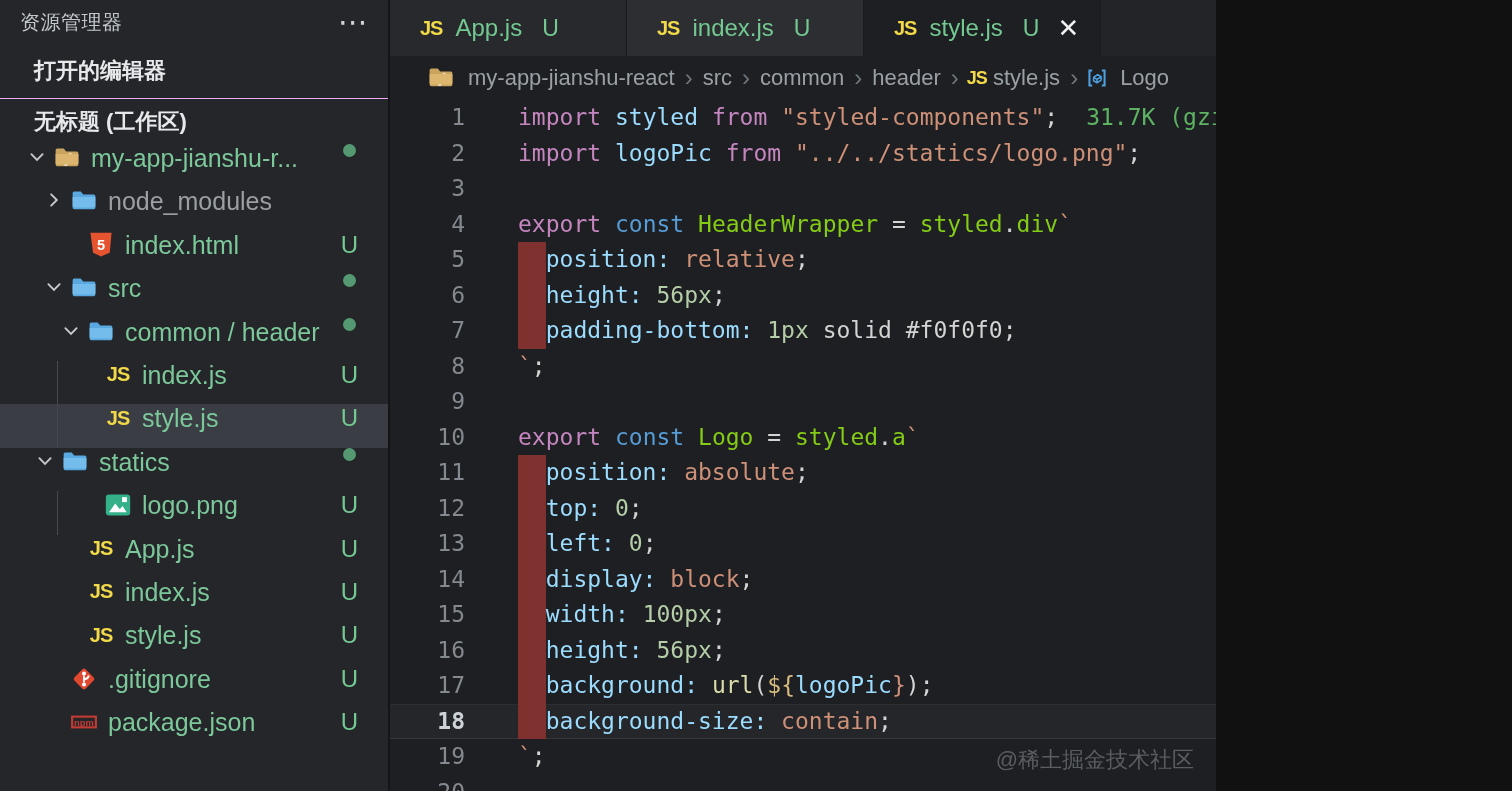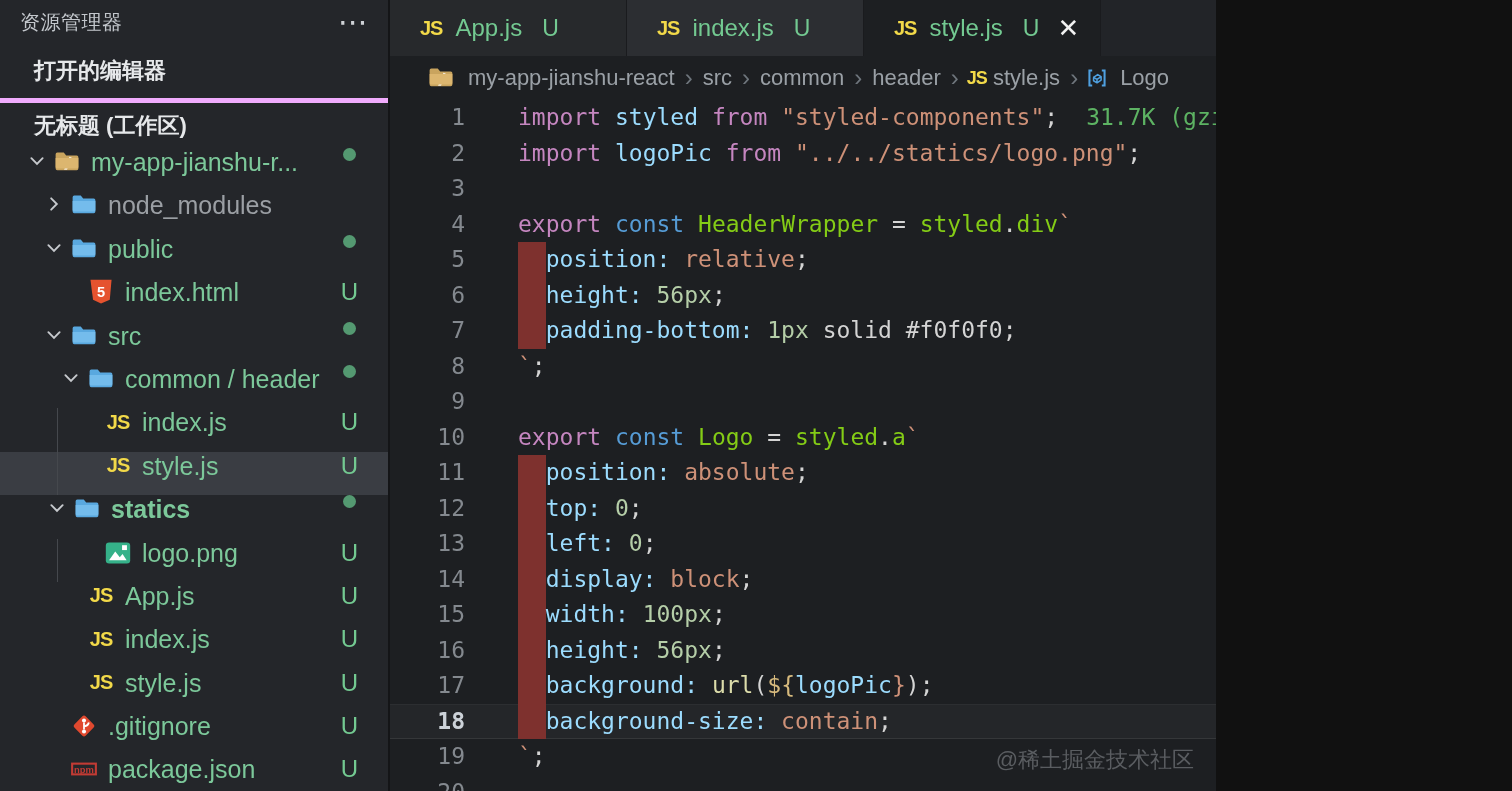--- a/index.html
+++ b/index.html
@@ -7,21 +7,21 @@
        font-family:"Liberation Sans","DejaVu Sans",sans-serif;color:#d4d4d4;display:flex;}
 
   
   .sidebar{width:388px;min-width:388px;height:100%;background:#24262a;border-right:2px solid #141517;
            display:flex;flex-direction:column;overflow:hidden;}
   .sidebar-header{height:44px;display:flex;align-items:center;padding:0 18px 0 20px;}
   .sidebar-title{font-size:20px;color:#c3c7cc;letter-spacing:.5px;}
   .more-icon{margin-left:auto;color:#cfd2d6;font-size:30px;line-height:10px;letter-spacing:2px;cursor:pointer;}
   .section-row{height:54px;display:flex;align-items:center;padding:0 8px 0 4px;font-weight:bold;
                font-size:22px;color:#e6e8ea;}
-  .section-row.workspace{height:45px;border-top:5px solid #f0abfc;text-align:right;}
+  .section-row.workspace{height:45px;border-top:1px solid #f0abfc;text-align:right;}
   .sec-chevron{width:24px;height:24px;display:inline-flex;align-items:center;justify-content:center;margin-right:6px;flex:none;}
   .tree{flex:1;overflow:hidden;}
   .tree-row{position:relative;height:43.4px;display:flex;align-items:flex-start;font-size:25px;cursor:pointer;}
   .tree-row.selected{background:#3a3d43;}
   .tree-guide{position:absolute;left:57px;top:0;bottom:0;width:1px;background:#45484d;}
   .tw-chevron{width:26px;height:26px;display:inline-flex;align-items:center;justify-content:center;flex:none;}
   .tw-icon{width:30px;height:28px;display:inline-flex;align-items:center;justify-content:center;flex:none;margin:0 9px 0 2px;}
   .tree-label{white-space:nowrap;overflow:hidden;}
   .lbl-green{color:#7cc89a;}
   .lbl-gray{color:#9b9fa4;}
@@ -113,76 +113,60 @@
           </span>
           <span class="tw-icon">
             <svg width="26" height="26" viewBox="0 0 16 16">
               <path d="M1 3.2 q0-1 1-1 h4 l1.5 1.8 h6.5 q1 0 1 1 v7 q0 1-1 1 H2 q-1 0-1-1z" fill="#59a8df"></path>
               <path d="M1 5.6 h14 v5.4 q0 1-1 1 H2 q-1 0-1-1z" fill="#74bcec"></path>
             </svg>
           </span>
           <span class="tree-label lbl-gray">node_modules</span>
           <span class="tree-spacer"></span>
         </div>
+        <div class="tree-row" style="padding-left: 58px;">
+          <span class="tw-chevron"></span>
+          <span class="tw-icon">
+            <svg width="26" height="26" viewBox="0 0 16 16">
+              <path d="M1.5.5 h13 l-1.1 12.2 L8 15 3.1 12.7z" fill="#e5532f"></path>
+              <text x="8" y="11" fill="#fff" font-size="9" font-weight="bold" text-anchor="middle" font-family="Liberation Sans,sans-serif">5</text>
+            </svg>
+          </span>
+          <span class="tree-label lbl-green">index.html</span>
+          <span class="tree-spacer"></span>
+          <span class="badge-u">U</span>
+        </div>
         <div class="tree-row" style="padding-left: 41px;">
           <span class="tw-chevron">
             <svg width="18" height="18" viewBox="0 0 16 16">
               <path d="M3 5.5 L8 10.5 L13 5.5" stroke="#c6c9cd" stroke-width="1.7" fill="none" stroke-linecap="round"></path>
             </svg>
           </span>
           <span class="tw-icon">
             <svg width="26" height="26" viewBox="0 0 16 16">
               <path d="M1 3.2 q0-1 1-1 h4 l1.5 1.8 h6.5 q1 0 1 1 v7 q0 1-1 1 H2 q-1 0-1-1z" fill="#59a8df"></path>
               <path d="M1 5.6 h14 v5.4 q0 1-1 1 H2 q-1 0-1-1z" fill="#74bcec"></path>
             </svg>
           </span>
-          <span class="tree-label lbl-green">public</span>
+          <span class="tree-label lbl-green">src</span>
           <span class="tree-spacer"></span>
           <span class="mod-dot"></span>
         </div>
         <div class="tree-row" style="padding-left: 58px;">
-          <span class="tw-chevron"></span>
-          <span class="tw-icon">
-            <svg width="26" height="26" viewBox="0 0 16 16">
-              <path d="M1.5.5 h13 l-1.1 12.2 L8 15 3.1 12.7z" fill="#e5532f"></path>
-              <text x="8" y="11" fill="#fff" font-size="9" font-weight="bold" text-anchor="middle" font-family="Liberation Sans,sans-serif">5</text>
-            </svg>
-          </span>
-          <span class="tree-label lbl-green">index.html</span>
-          <span class="tree-spacer"></span>
-          <span class="badge-u">U</span>
-        </div>
-        <div class="tree-row" style="padding-left: 41px;">
           <span class="tw-chevron">
             <svg width="18" height="18" viewBox="0 0 16 16">
               <path d="M3 5.5 L8 10.5 L13 5.5" stroke="#c6c9cd" stroke-width="1.7" fill="none" stroke-linecap="round"></path>
             </svg>
           </span>
           <span class="tw-icon">
             <svg width="26" height="26" viewBox="0 0 16 16">
               <path d="M1 3.2 q0-1 1-1 h4 l1.5 1.8 h6.5 q1 0 1 1 v7 q0 1-1 1 H2 q-1 0-1-1z" fill="#59a8df"></path>
               <path d="M1 5.6 h14 v5.4 q0 1-1 1 H2 q-1 0-1-1z" fill="#74bcec"></path>
             </svg>
           </span>
-          <span class="tree-label lbl-green">src</span>
-          <span class="tree-spacer"></span>
-          <span class="mod-dot"></span>
-        </div>
-        <div class="tree-row" style="padding-left: 58px;">
-          <span class="tw-chevron">
-            <svg width="18" height="18" viewBox="0 0 16 16">
-              <path d="M3 5.5 L8 10.5 L13 5.5" stroke="#c6c9cd" stroke-width="1.7" fill="none" stroke-linecap="round"></path>
-            </svg>
-          </span>
-          <span class="tw-icon">
-            <svg width="26" height="26" viewBox="0 0 16 16">
-              <path d="M1 3.2 q0-1 1-1 h4 l1.5 1.8 h6.5 q1 0 1 1 v7 q0 1-1 1 H2 q-1 0-1-1z" fill="#59a8df"></path>
-              <path d="M1 5.6 h14 v5.4 q0 1-1 1 H2 q-1 0-1-1z" fill="#74bcec"></path>
-            </svg>
-          </span>
           <span class="tree-label lbl-green">common / header</span>
           <span class="tree-spacer"></span>
           <span class="mod-dot"></span>
         </div>
         <div class="tree-row" style="padding-left: 75px;">
           <div class="tree-guide"></div>
           <span class="tw-chevron"></span>
           <span class="tw-icon">
             <span class="js-glyph">JS</span>
           </span>
@@ -193,21 +177,21 @@
         <div class="tree-row selected" style="padding-left: 75px;">
           <div class="tree-guide"></div>
           <span class="tw-chevron"></span>
           <span class="tw-icon">
             <span class="js-glyph">JS</span>
           </span>
           <span class="tree-label lbl-green">style.js</span>
           <span class="tree-spacer"></span>
           <span class="badge-u">U</span>
         </div>
-        <div class="tree-row" style="padding-left: 44px; font-weight: bold;">
+        <div class="tree-row" style="padding-left: 32px;">
           <span class="tw-chevron">
             <svg width="18" height="18" viewBox="0 0 16 16">
               <path d="M3 5.5 L8 10.5 L13 5.5" stroke="#c6c9cd" stroke-width="1.7" fill="none" stroke-linecap="round"></path>
             </svg>
           </span>
           <span class="tw-icon">
             <svg width="26" height="26" viewBox="0 0 16 16">
               <path d="M1 3.2 q0-1 1-1 h4 l1.5 1.8 h6.5 q1 0 1 1 v7 q0 1-1 1 H2 q-1 0-1-1z" fill="#59a8df"></path>
               <path d="M1 5.6 h14 v5.4 q0 1-1 1 H2 q-1 0-1-1z" fill="#74bcec"></path>
             </svg>

